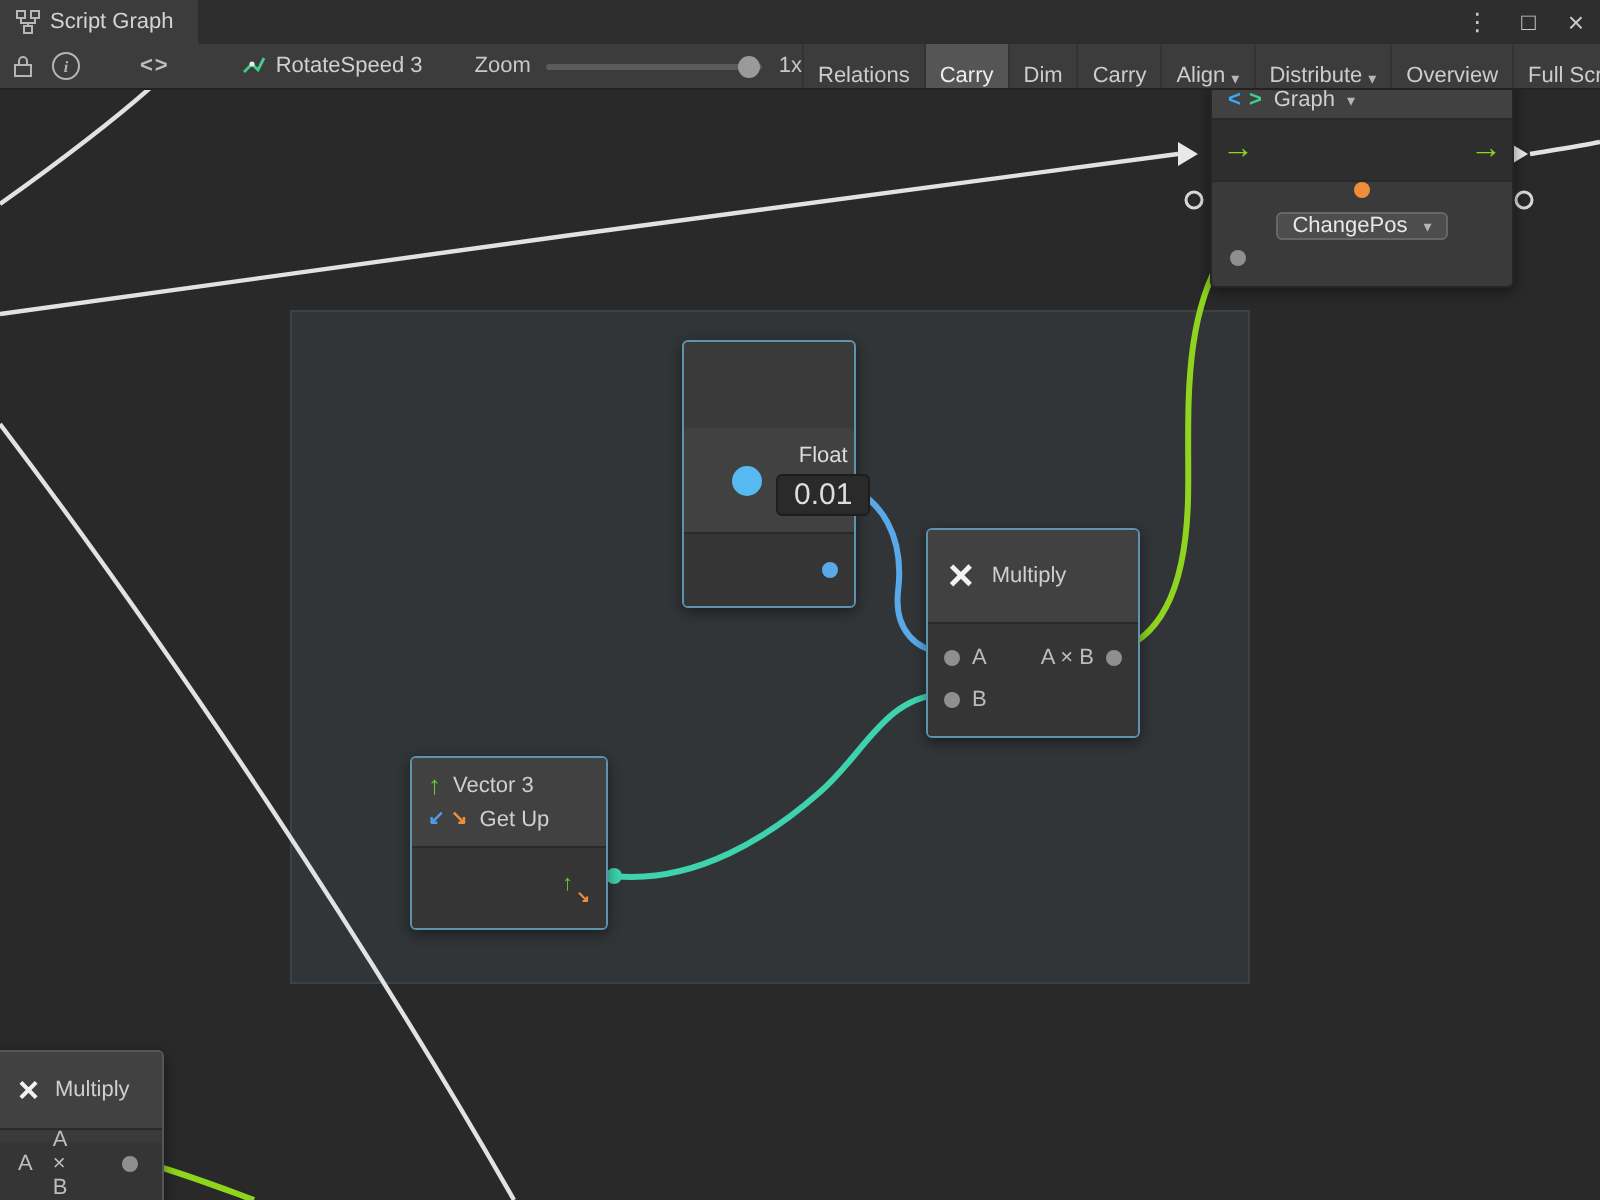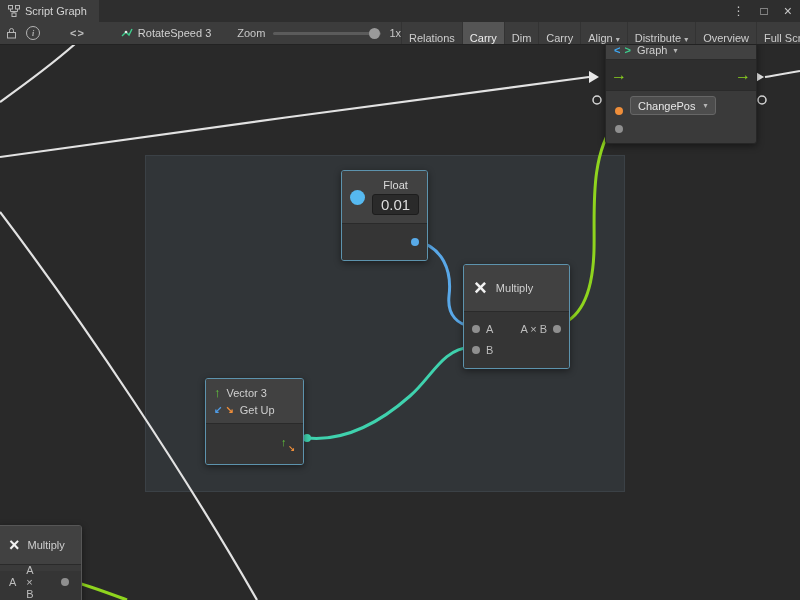--- a/index.html
+++ b/index.html
@@ -45,21 +45,21 @@
   .sel{border:1px solid #5d93ad;}
   .unsel{border:1px solid #565656;}
   .nhead{background:#414141;border-radius:2px 2px 0 0;border-bottom:1px solid #2a2a2a;}
   .nbody{background:#353535;border-radius:0 0 2px 2px;}
   .port{width:8px;height:8px;border-radius:50%;background:#8f8f8f;flex:0 0 auto;}
   .port.blue{background:#58aae8;}
   .port.orange{background:#ef8e3a;}
 
   
   .node-float{left:341px;top:126px;width:85px;}
-  .nf-head{display:flex;align-items:center;gap:7px;padding:7px 8px;height:38px;box-sizing:content-box;}
+  .nf-head{display:flex;align-items:center;gap:7px;padding:7px 24px;height:38px;box-sizing:content-box;margin-top:43px;}
   .float-icon{width:15px;height:15px;border-radius:50%;background:#56b9f0;flex:0 0 auto;}
   .nf-col{display:flex;flex-direction:column;gap:3px;align-items:center;flex:1;}
   .nf-title{color:#dcdcdc;}
   .value-field{background:#2a2a2a;border:1px solid #1d1d1d;border-radius:3px;color:#ddd;
     font-size:15px;padding:1px 8px;min-width:26px;text-align:center;}
   .nf-body{height:36px;display:flex;align-items:center;justify-content:flex-end;padding-right:8px;}
 
   
   .node-multiply{left:463px;top:220px;width:105px;}
   .nm-head{display:flex;align-items:center;gap:9px;padding:0 10px;height:46px;}
@@ -83,21 +83,21 @@
 
   
   .node-graph{left:605px;top:-4px;width:150px;background:#3a3a3a;border:1px solid #262626;}
   .gh-head{display:flex;align-items:center;gap:6px;height:18px;padding:0 8px;background:#414141;
     border-bottom:1px solid #2a2a2a;}
   .chev-l{color:#3fa9f5;font-weight:bold;}
   .chev-r{color:#3ecf8e;font-weight:bold;margin-left:-2px;}
   .gh-flow{height:30px;background:#2e2e2e;display:flex;align-items:center;justify-content:space-between;
     padding:0 5px;border-bottom:1px solid #2a2a2a;}
   .flow-arrow{color:#8cd41e;font-weight:bold;font-size:16px;line-height:1;}
-  .gh-var{height:24px;display:flex;align-items:flex-end;gap:7px;padding:0 9px;}
+  .gh-var{height:24px;display:flex;align-items:center;gap:7px;padding:0 9px;flex-direction:column;}
   .dropdown{display:flex;align-items:center;gap:8px;background:#4d4d4d;border:1px solid #666;
     border-radius:3px;height:17px;padding:0 7px;color:#e8e8e8;font-size:11px;}
   .gh-foot{height:28px;display:flex;align-items:center;padding:0 9px;}
 
   
   .node-mul2{left:-6px;top:481px;width:86px;}
   .nm2-head{display:flex;align-items:center;gap:8px;padding:0 8px 0 14px;height:38px;}
   .nm2-row{display:flex;align-items:center;height:22px;padding:0 12px 0 14px;gap:10px;margin-top:6px;}
   .nm2-body{height:80px;}
 </style>

